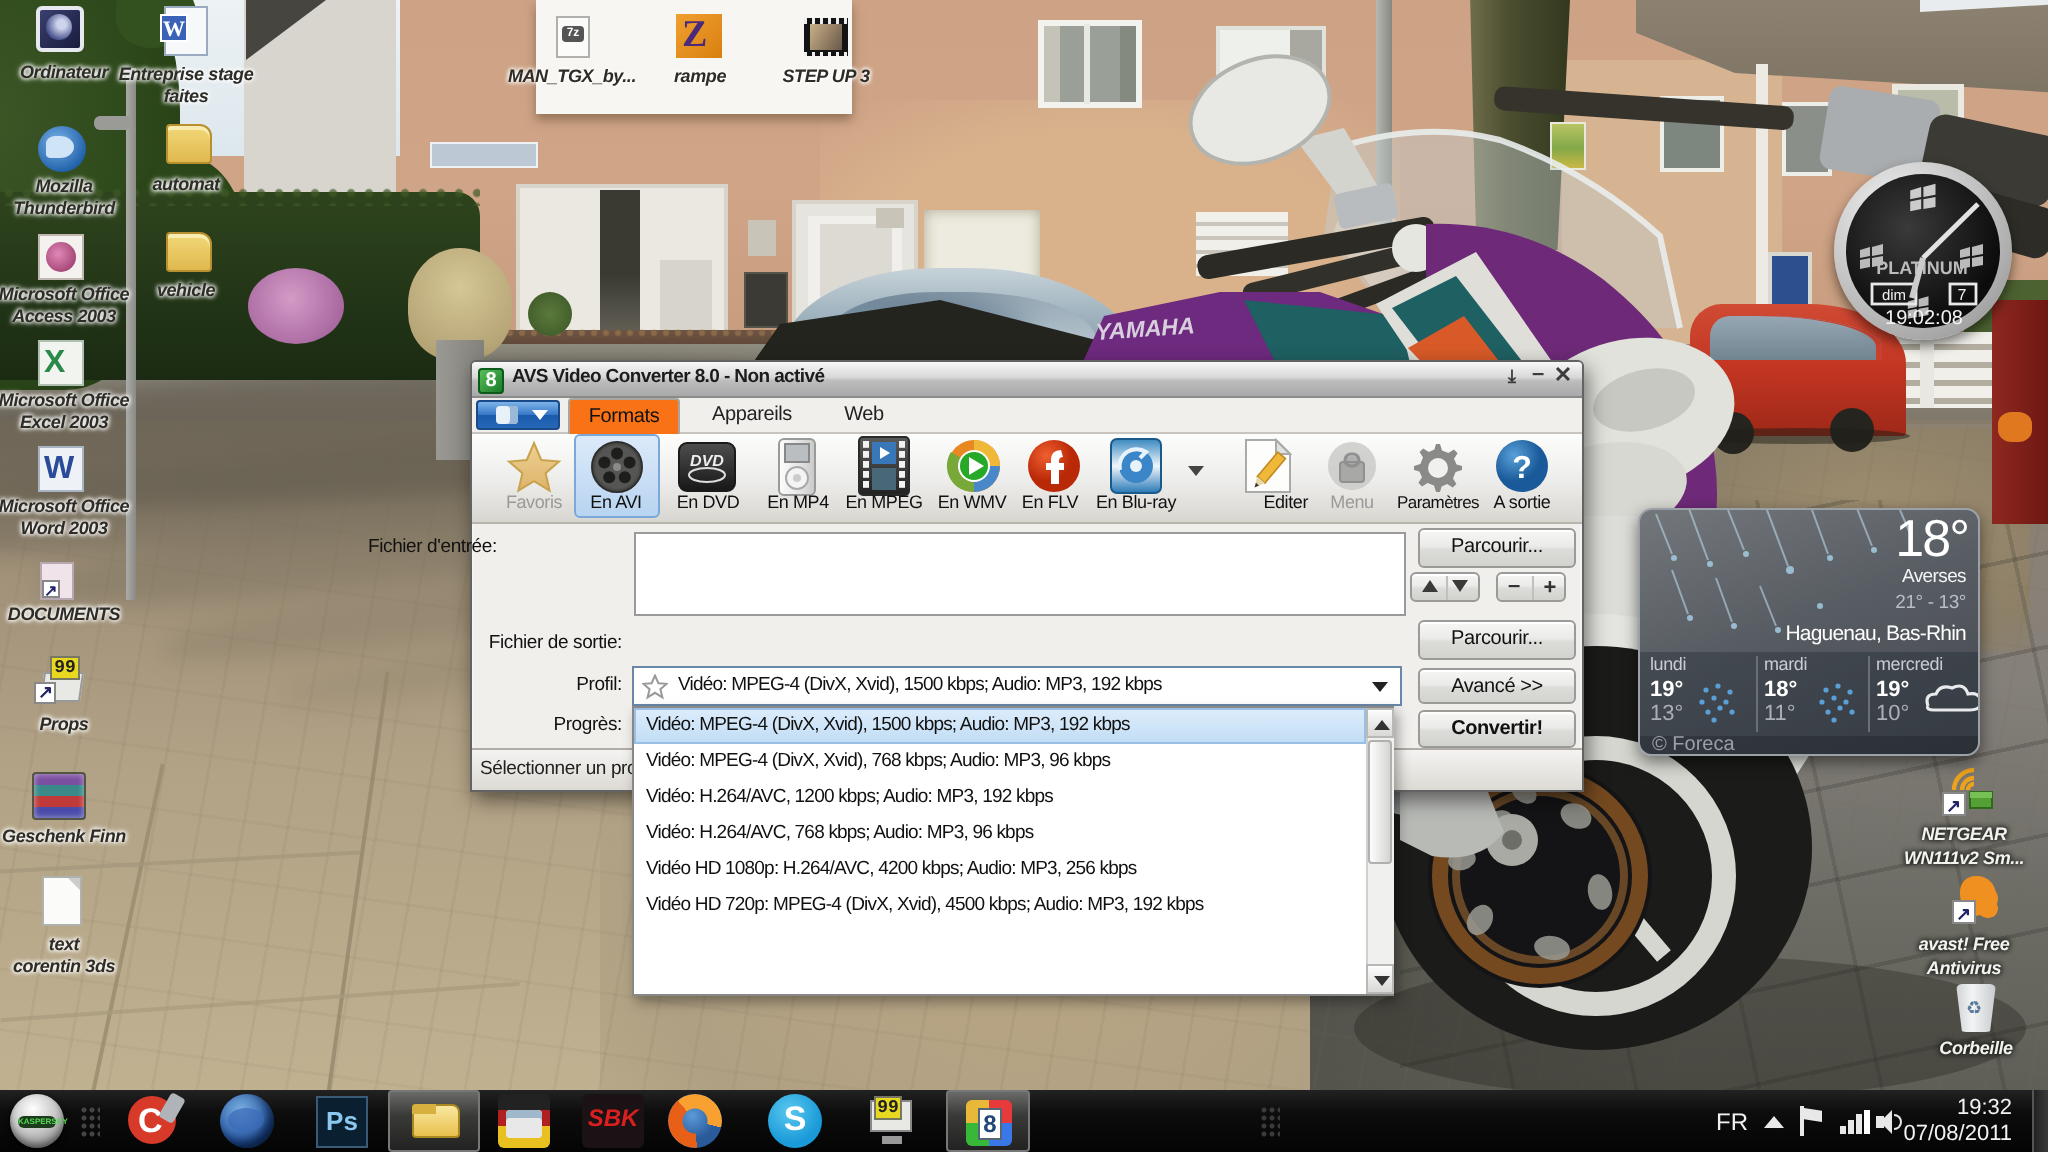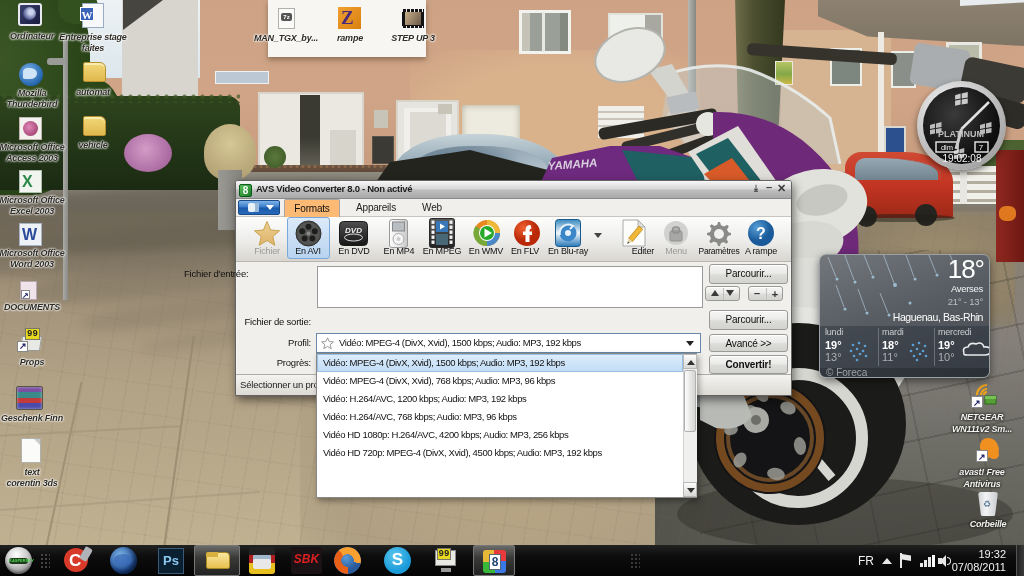--- a/index.html
+++ b/index.html
@@ -403,39 +403,39 @@
   <div style="left:256px;top:183px;font:bold 9.5px 'Liberation Sans';letter-spacing:-.3px;color:#1c1c1c;">AVS Video Converter 8.0 - Non activé</div>
   <div style="left:750px;top:183px;width:12px;height:11px;color:#3c3c3c;font:bold 9px 'Liberation Sans';text-align:center;">⤓</div>
   <div style="left:764px;top:181px;width:10px;height:12px;color:#3c3c3c;font:bold 11px 'Liberation Sans';text-align:center;">–</div>
   <div style="left:776px;top:183px;width:11px;height:11px;color:#3c3c3c;font:bold 11px 'Liberation Sans';text-align:center;line-height:11px;">✕</div>
 
   <div style="left:236px;top:199px;width:555px;height:18px;background:#f1efec;border-bottom:1px solid #c8c5c0;"></div>
   <div style="left:238px;top:200px;width:42px;height:15px;border-radius:2px;background:linear-gradient(180deg,#7db4e8 0%,#3878c8 48%,#1a5aaa 52%,#2868b8 100%);border:1px solid #1a4a88;">
         <span style="position:absolute;left:9px;top:2px;width:11px;height:9px;background:#e8f0f8;border-radius:2px;box-shadow:inset -4px 0 0 #9ab8d8;"></span>
         <span style="position:absolute;right:5px;top:4px;border-style:solid;border-width:5px 4px 0 4px;border-color:#fff transparent transparent transparent;"></span>
       </div>
-  <div style="left:284px;top:199px;width:56px;height:18px;background:#fdba74;border:1px solid #a8a5a0;border-bottom:none;border-radius:2px 2px 0 0;font:10px 'Liberation Sans';letter-spacing:-.2px;color:#111;text-align:center;line-height:17px;">Formats</div>
+  <div style="left:284px;top:199px;width:56px;height:18px;background:#f97316;border:1px solid #a8a5a0;border-bottom:none;border-radius:2px 2px 0 0;font:10px 'Liberation Sans';letter-spacing:-.2px;color:#111;text-align:center;line-height:17px;">Formats</div>
   <div style="left:345px;top:199px;width:62px;height:18px;font:10px 'Liberation Sans';letter-spacing:-.2px;color:#222;text-align:center;line-height:17px;">Appareils</div>
   <div style="left:412px;top:199px;width:40px;height:18px;font:10px 'Liberation Sans';letter-spacing:-.2px;color:#222;text-align:center;line-height:17px;">Web</div>
 
   <div style="left:236px;top:217px;width:555px;height:45px;background:linear-gradient(180deg,#fdfdfc 0%,#ececea 55%,#d9d6d0 100%);border-bottom:1px solid #b8b5ae;"></div>
   <div id="toolbar" style="left:236px;top:217px;width:555px;height:45px;">
 
     <div style="left:51px;top:0px;width:43px;height:42px;background:linear-gradient(180deg,#dceafa,#b8d4f0);border:1px solid #7aa8d8;border-radius:3px;"></div>
 
     <svg style="left:17px;top:3px;" width="28" height="27" viewBox="0 0 28 27">
           <path d="M14 1.5 L17.6 10 L26.5 10.8 L19.8 16.6 L21.8 25.3 L14 20.6 L6.2 25.3 L8.2 16.6 L1.5 10.8 L10.4 10 Z" fill="url(#gstar)" stroke="#c9a24e" stroke-width="1"></path>
           <defs>
             <linearGradient id="gstar" x1="0" y1="0" x2="0" y2="1">
               <stop offset="0" stop-color="#eed193"></stop>
               <stop offset="1" stop-color="#ddb36a"></stop>
             </linearGradient>
           </defs>
         </svg>
-    <div style="left:8px;top:29px;width:46px;text-align:center;font:9px 'Liberation Sans';letter-spacing:-.2px;color:#9a9a98;white-space:nowrap;">Fichier</div>
+    <div style="left:8px;top:29px;width:46px;text-align:center;font:9px 'Liberation Sans';letter-spacing:-.2px;color:#9a9a98;white-space:nowrap;">Favoris</div>
 
     <svg style="left:59px;top:3px;" width="27" height="27" viewBox="0 0 27 27">
           <circle cx="13.5" cy="13.5" r="12.5" fill="#4a4a48" stroke="#2e2e2c" stroke-width="1"></circle>
           <circle cx="13.5" cy="13.5" r="11" fill="#555553"></circle>
           <circle cx="13.5" cy="6.8" r="3" fill="#1e1e1c"></circle>
           <circle cx="7.2" cy="11.2" r="3" fill="#1e1e1c"></circle>
           <circle cx="9.6" cy="18.6" r="3" fill="#1e1e1c"></circle>
           <circle cx="17.4" cy="18.6" r="3" fill="#1e1e1c"></circle>
           <circle cx="19.8" cy="11.2" r="3" fill="#1e1e1c"></circle>
           <circle cx="13.5" cy="13.5" r="2" fill="#8a8a88"></circle>
@@ -564,21 +564,21 @@
     <svg style="left:511px;top:2px;" width="28" height="28" viewBox="0 0 28 28">
           <circle cx="14" cy="14" r="13" fill="url(#gap)"></circle>
           <defs>
             <radialGradient id="gap" cx=".35" cy=".3">
               <stop offset="0" stop-color="#58a0d8"></stop>
               <stop offset="1" stop-color="#1a5a9a"></stop>
             </radialGradient>
           </defs>
           <text x="14" y="20" font-family="Liberation Sans" font-size="16" font-weight="bold" fill="#fff" text-anchor="middle">?</text>
         </svg>
-    <div style="left:497px;top:29px;width:56px;text-align:center;font:9px 'Liberation Sans';letter-spacing:-.2px;color:#111;white-space:nowrap;">A rampe</div>
+    <div style="left:497px;top:29px;width:56px;text-align:center;font:9px 'Liberation Sans';letter-spacing:-.2px;color:#111;white-space:nowrap;">A sortie</div>
   </div>
 
   <div style="left:184px;top:268px;width:111px;height:12px;font:9.5px 'Liberation Sans';letter-spacing:-.2px;color:#111;white-space:nowrap;">Fichier d'entrée:</div>
   <div style="left:317px;top:266px;width:386px;height:42px;background:#fff;border:1px solid #9a9a9a;"></div>
   <div style="left:200px;top:316px;width:111px;height:12px;font:9.5px 'Liberation Sans';letter-spacing:-.2px;color:#111;text-align:right;white-space:nowrap;">Fichier de sortie:</div>
   <div style="left:240px;top:337px;width:71px;height:12px;font:9.5px 'Liberation Sans';letter-spacing:-.2px;color:#111;text-align:right;">Profil:</div>
   <div style="left:316px;top:333px;width:385px;height:20px;background:#fff;border:1px solid #6a87a8;font:9.5px 'Liberation Sans';letter-spacing:-.4px;color:#111;line-height:18px;">
      <svg style="position:absolute;left:4px;top:3px;" width="13" height="13" viewBox="0 0 13 13">
           <path d="M6.5 0.8 L8.2 4.6 L12.4 4.9 L9.2 7.6 L10.2 11.7 L6.5 9.4 L2.8 11.7 L3.8 7.6 L0.6 4.9 L4.8 4.6 Z" fill="#fff" stroke="#999" stroke-width="1"></path>
         </svg>

